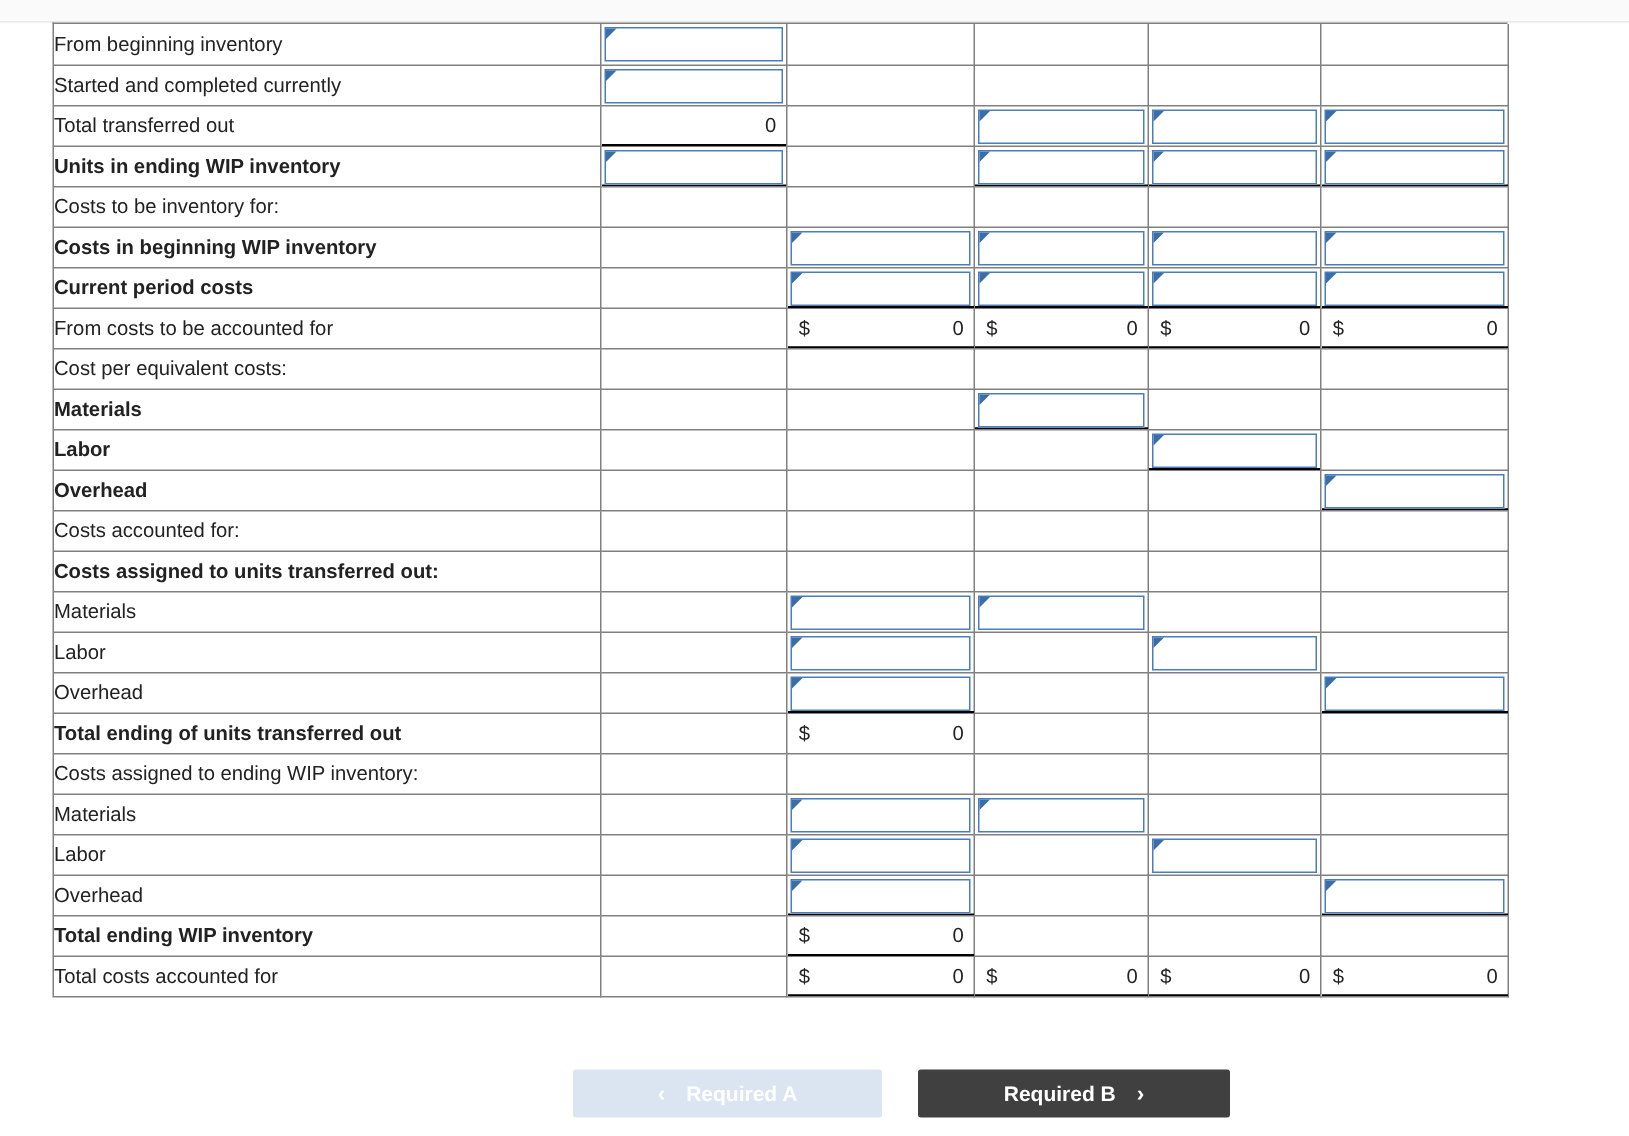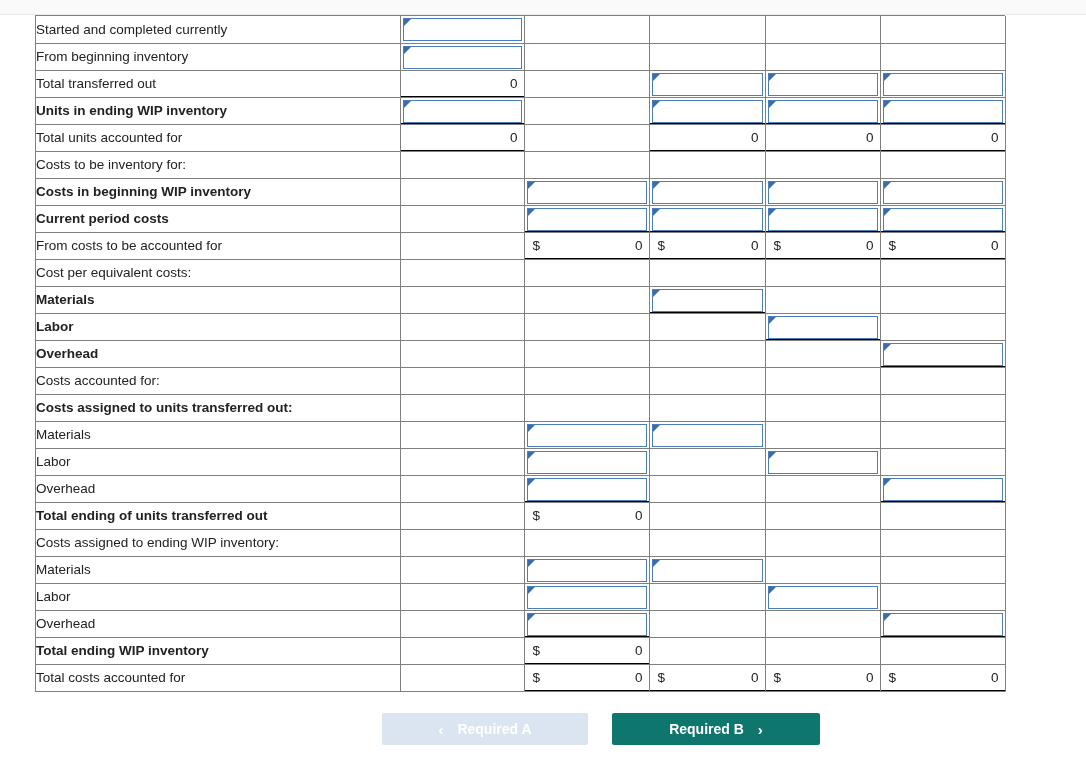--- a/index.html
+++ b/index.html
@@ -137,47 +137,47 @@
     gap:14px;
     box-sizing:border-box;
   }
   .btn-prev{
     left:382px;width:206px;
     background:#dbe5f1;
     color:#ffffff;
   }
   .btn-next{
     left:612px;width:208px;
-    background:#0f766e;
+    background:#404040;
     color:#ffffff;
   }
   .chev{font-size:15px;font-weight:bold;line-height:1;}
 </style>
 </head>
 <body>
 
 <div class="top-strip"></div>
 
 <div class="sheet">
   <table class="grid">
     <tbody id="grid-body">
         <tr>
+          <td class="lbl ind2">From beginning inventory</td>
+          <td class="c1">
+            <div class="inp">
+              <span class="txt"></span>
+            </div>
+          </td>
+          <td class="c2"></td>
+          <td class="c3"></td>
+          <td class="c4"></td>
+          <td class="c5"></td>
+        </tr>
+        <tr>
           <td class="lbl ind2">Started and completed currently</td>
-          <td class="c1">
-            <div class="inp">
-              <span class="txt"></span>
-            </div>
-          </td>
-          <td class="c2"></td>
-          <td class="c3"></td>
-          <td class="c4"></td>
-          <td class="c5"></td>
-        </tr>
-        <tr>
-          <td class="lbl ind2">From beginning inventory</td>
           <td class="c1">
             <div class="inp">
               <span class="txt"></span>
             </div>
           </td>
           <td class="c2"></td>
           <td class="c3"></td>
           <td class="c4"></td>
           <td class="c5"></td>
         </tr>
@@ -218,36 +218,20 @@
           </td>
           <td class="c4 sgl">
             <div class="inp">
               <span class="txt"></span>
             </div>
           </td>
           <td class="c5 sgl">
             <div class="inp">
               <span class="txt"></span>
             </div>
-          </td>
-        </tr>
-        <tr>
-          <td class="lbl ind0">Total units accounted for</td>
-          <td class="c1 dbl">
-            <span class="num">0</span>
-          </td>
-          <td class="c2"></td>
-          <td class="c3 dbl">
-            <span class="num">0</span>
-          </td>
-          <td class="c4 dbl">
-            <span class="num">0</span>
-          </td>
-          <td class="c5 dbl">
-            <span class="num">0</span>
           </td>
         </tr>
         <tr>
           <td class="lbl ind0">Costs to be inventory for:</td>
           <td class="c1"></td>
           <td class="c2"></td>
           <td class="c3"></td>
           <td class="c4"></td>
           <td class="c5"></td>
         </tr>

